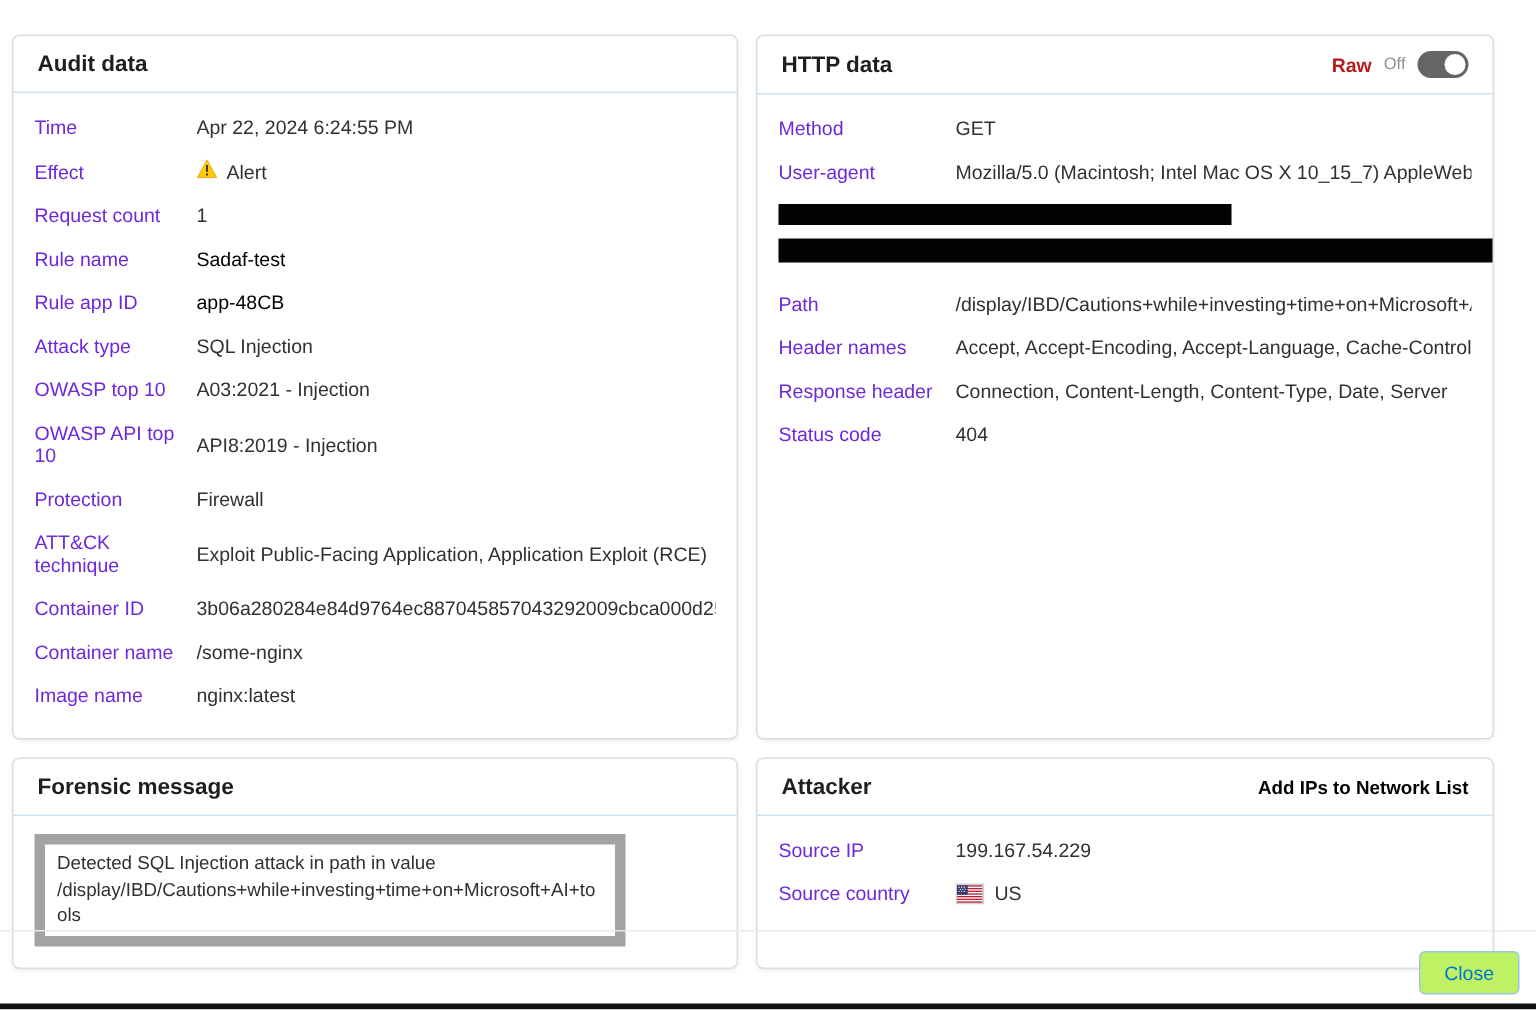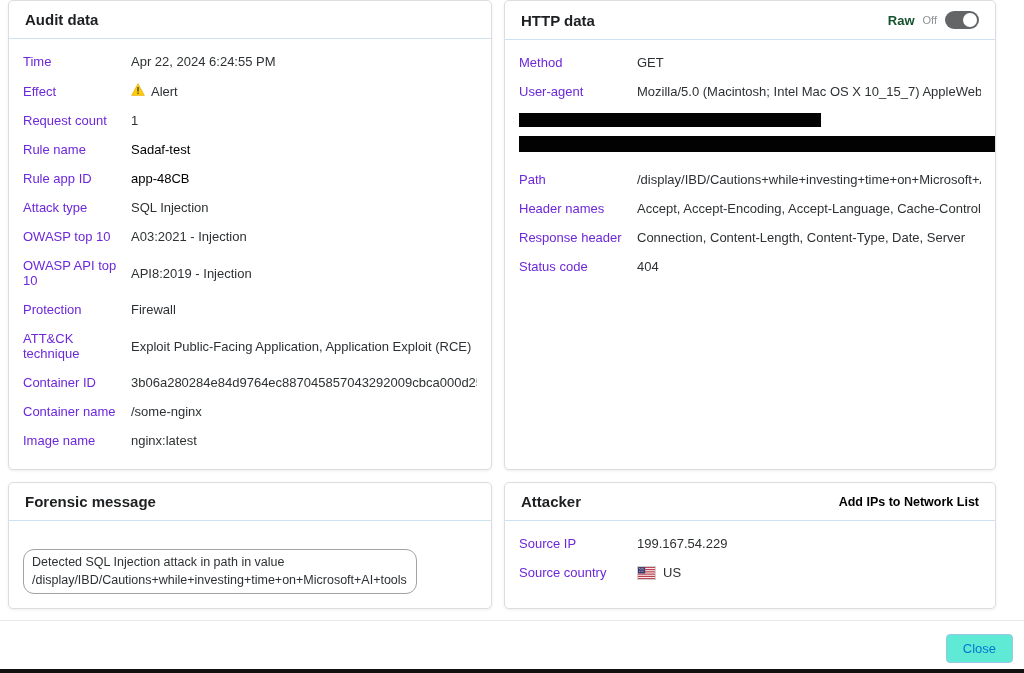--- a/index.html
+++ b/index.html
@@ -1,20 +1,20 @@
 <!DOCTYPE html>
 <html><head>
 <meta charset="utf-8">
 <style>
   * { box-sizing: border-box; }
   body { margin:0; background:#fff; font-family:"Liberation Sans","DejaVu Sans",sans-serif; }
   .page { width:1024px; height:673px; position:relative; overflow:hidden; background:#fff; }
 
   .grid {
-    position:absolute; top:0; left:8px; width:992px;
+    position:absolute; top:23px; left:8px; width:992px;
     display:grid; grid-template-columns:484px 492px;
     column-gap:16px; row-gap:23px; align-items:stretch;gap:12px;
   }
 
   .card {
     background:#fff; border:1px solid #dbdddf; border-radius:5px;
     box-shadow:0 1px 3px rgba(0,0,0,0.07);
   }
   .card-header {
     display:flex; align-items:center; justify-content:space-between;
@@ -30,39 +30,39 @@
 
   .link { color:#000000; cursor:pointer; text-decoration:none; }
   .effect-value { display:flex; align-items:center; gap:6px; }
   .warn-svg { flex:none; display:inline-block; }
 
   .redaction { background:#020202; }
   .redaction.r1 { width:302px; height:14px; margin:7px 0; }
   .redaction.r2 { width:calc(100% + 14px); height:16px; margin:9px 0 13px; }
 
   .raw-wrap { display:flex; align-items:center; gap:8px; }
-  .raw-label { font-size:13px; font-weight:700; color:#14532d; }
+  .raw-label { font-size:13px; font-weight:700; color:#b91c1c; }
   .raw-state { font-size:11px; color:#8f9296; }
   .switch { width:34px; height:18px; border-radius:9px; background:#636567; position:relative; display:inline-block; cursor:pointer; flex:none; }
   .switch .knob { position:absolute; top:2px; right:2px; width:14px; height:14px; border-radius:50%; background:#fff; }
 
   .forensic-box {
-    margin-top:20px; width:394px; border:1px solid #a3a3a3; border-radius:11px;
+    margin-top:4px; width:394px; border:7px solid #a3a3a3; border-radius:0;
     padding:4px 8px; font-size:12.5px; line-height:1.4; color:#2e3133; overflow-wrap:break-word;
   }
 
   .attacker-link { font-size:12.5px; font-weight:600; }
 
   .country-value { display:flex; align-items:flex-end; gap:7px; }
   .flag-icon { flex:none; display:inline-block; border:0.5px solid #d0d0d0; line-height:0; }
 
   .footer-sep { position:absolute; top:620px; left:0; width:1024px; height:1px; background:#e8e9ea; }
   .footer { position:absolute; top:634px; right:11px; }
   .close-btn {
-    font-family:inherit; font-size:13px; color:#0076d1; background:#5eead4;
+    font-family:inherit; font-size:13px; color:#0076d1; background:#bef264;
     border:1px solid #9cc6e5; border-radius:4px; padding:6px 16px; cursor:pointer;
   }
   .bottom-edge { position:absolute; bottom:0; left:0; width:1024px; height:4px; background:#111; }
 </style>
 </head>
 <body>
 
 <div class="page">
   <div class="grid">
 

